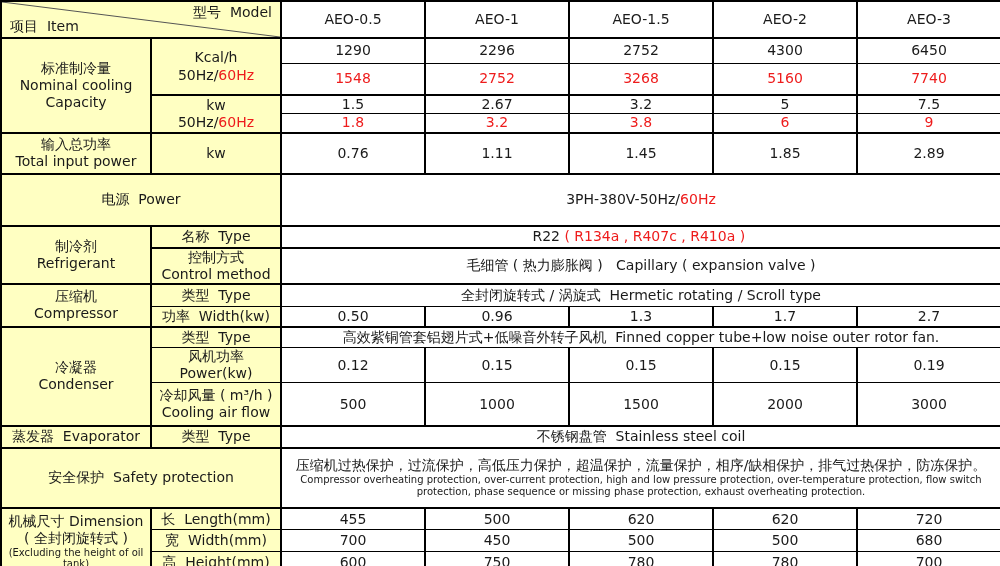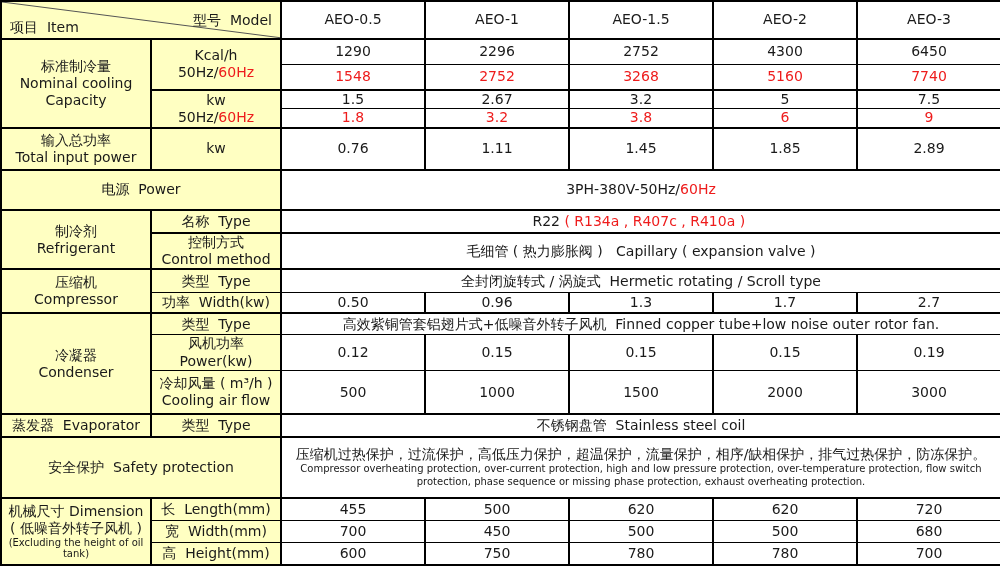--- a/index.html
+++ b/index.html
@@ -9,21 +9,21 @@
      text-align:center;vertical-align:middle;padding:0 2px;font-size:14px;line-height:1.22;}
   tr.sec td{border-top-width:2px;}
   td.lbl{background:#ffffc2;}
   td.val{background:#ffffff;}
   .red{color:#ee1c1c;}
   .en{font-size:14px;}
   .small{font-size:10px;line-height:1.1;}
   [data-bind]{white-space:pre-wrap;}
   td.diag{position:relative;padding:0;}
   td.diag svg{position:absolute;left:0;top:0;width:100%;height:100%;display:block;}
-  td.diag .model{position:absolute;top:10px;right:8px;}
+  td.diag .model{position:absolute;top:2px;right:8px;}
   td.diag .item{position:absolute;bottom:2px;left:8px;}
   .safety-en{font-size:10px;}
 </style>
 </head>
 <body>
 
 <table>
   <colgroup>
     <col style="width:150px">
       <col style="width:130px">
@@ -58,21 +58,21 @@
       <td rowspan="2" class="lbl">
         <div data-bind="capacity.kcal_unit">Kcal/h</div>
         <div><span data-bind="capacity.freq_black">50Hz/</span><span class="red" data-bind="capacity.freq_red">60Hz</span></div>
       </td>
       <td class="val" data-bind="capacity.kcal_50.0">1290</td>
       <td class="val" data-bind="capacity.kcal_50.1">2296</td>
       <td class="val" data-bind="capacity.kcal_50.2">2752</td>
       <td class="val" data-bind="capacity.kcal_50.3">4300</td>
       <td class="val" data-bind="capacity.kcal_50.4">6450</td>
     </tr>
-    <tr style="height:25px">
+    <tr style="height:32px">
       <td class="val red" data-bind="capacity.kcal_60.0">1548</td>
       <td class="val red" data-bind="capacity.kcal_60.1">2752</td>
       <td class="val red" data-bind="capacity.kcal_60.2">3268</td>
       <td class="val red" data-bind="capacity.kcal_60.3">5160</td>
       <td class="val red" data-bind="capacity.kcal_60.4">7740</td>
     </tr>
     <tr class="sec" style="height:18px">
       <td rowspan="2" class="lbl">
         <div data-bind="capacity.kw_unit">kw</div>
         <div><span data-bind="capacity.freq_black">50Hz/</span><span class="red" data-bind="capacity.freq_red">60Hz</span></div>
@@ -97,21 +97,21 @@
         <div class="en" data-bind="input_power.label_en">Total input power</div>
       </td>
       <td class="lbl" data-bind="input_power.unit">kw</td>
       <td class="val" data-bind="input_power.values.0">0.76</td>
       <td class="val" data-bind="input_power.values.1">1.11</td>
       <td class="val" data-bind="input_power.values.2">1.45</td>
       <td class="val" data-bind="input_power.values.3">1.85</td>
       <td class="val" data-bind="input_power.values.4">2.89</td>
     </tr>
 
-    <tr class="sec" style="height:40px">
+    <tr class="sec" style="height:52px">
       <td colspan="2" class="lbl" data-bind="power_supply.label">电源  Power</td>
       <td colspan="5" class="val"><span data-bind="power_supply.value_black">3PH-380V-50Hz/</span><span class="red" data-bind="power_supply.value_red">60Hz</span></td>
     </tr>
 
     <tr class="sec" style="height:22px">
       <td rowspan="2" class="lbl">
         <div data-bind="refrigerant.group_cn">制冷剂</div>
         <div class="en" data-bind="refrigerant.group_en">Refrigerant</div>
       </td>
       <td class="lbl" data-bind="refrigerant.name_label">名称  Type</td>
@@ -180,21 +180,21 @@
       <td colspan="2" class="lbl" data-bind="safety.label">安全保护  Safety protection</td>
       <td colspan="5" class="val">
         <div data-bind="safety.value_cn">压缩机过热保护，过流保护，高低压力保护，超温保护，流量保护，相序/缺相保护，排气过热保护，防冻保护。</div>
         <div class="safety-en" data-bind="safety.value_en">Compressor overheating protection, over-current protection, high and low pressure protection, over-temperature protection, flow switch protection, phase sequence or missing phase protection, exhaust overheating protection.</div>
       </td>
     </tr>
 
     <tr class="sec" style="height:22px">
       <td rowspan="3" class="lbl">
         <div data-bind="dimension.label_line1">机械尺寸 Dimension</div>
-        <div class="en" data-bind="dimension.label_line2">( 低噪音外转子风机 )</div>
+        <div class="en" data-bind="dimension.label_line2">( 全封闭旋转式 )</div>
         <div class="small" data-bind="dimension.label_line3">(Excluding the height of oil tank)</div>
       </td>
       <td class="lbl" data-bind="dimension.length_label">长  Length(mm)</td>
       <td class="val" data-bind="dimension.length_values.0">455</td>
       <td class="val" data-bind="dimension.length_values.1">500</td>
       <td class="val" data-bind="dimension.length_values.2">620</td>
       <td class="val" data-bind="dimension.length_values.3">620</td>
       <td class="val" data-bind="dimension.length_values.4">720</td>
     </tr>
     <tr style="height:22px">

